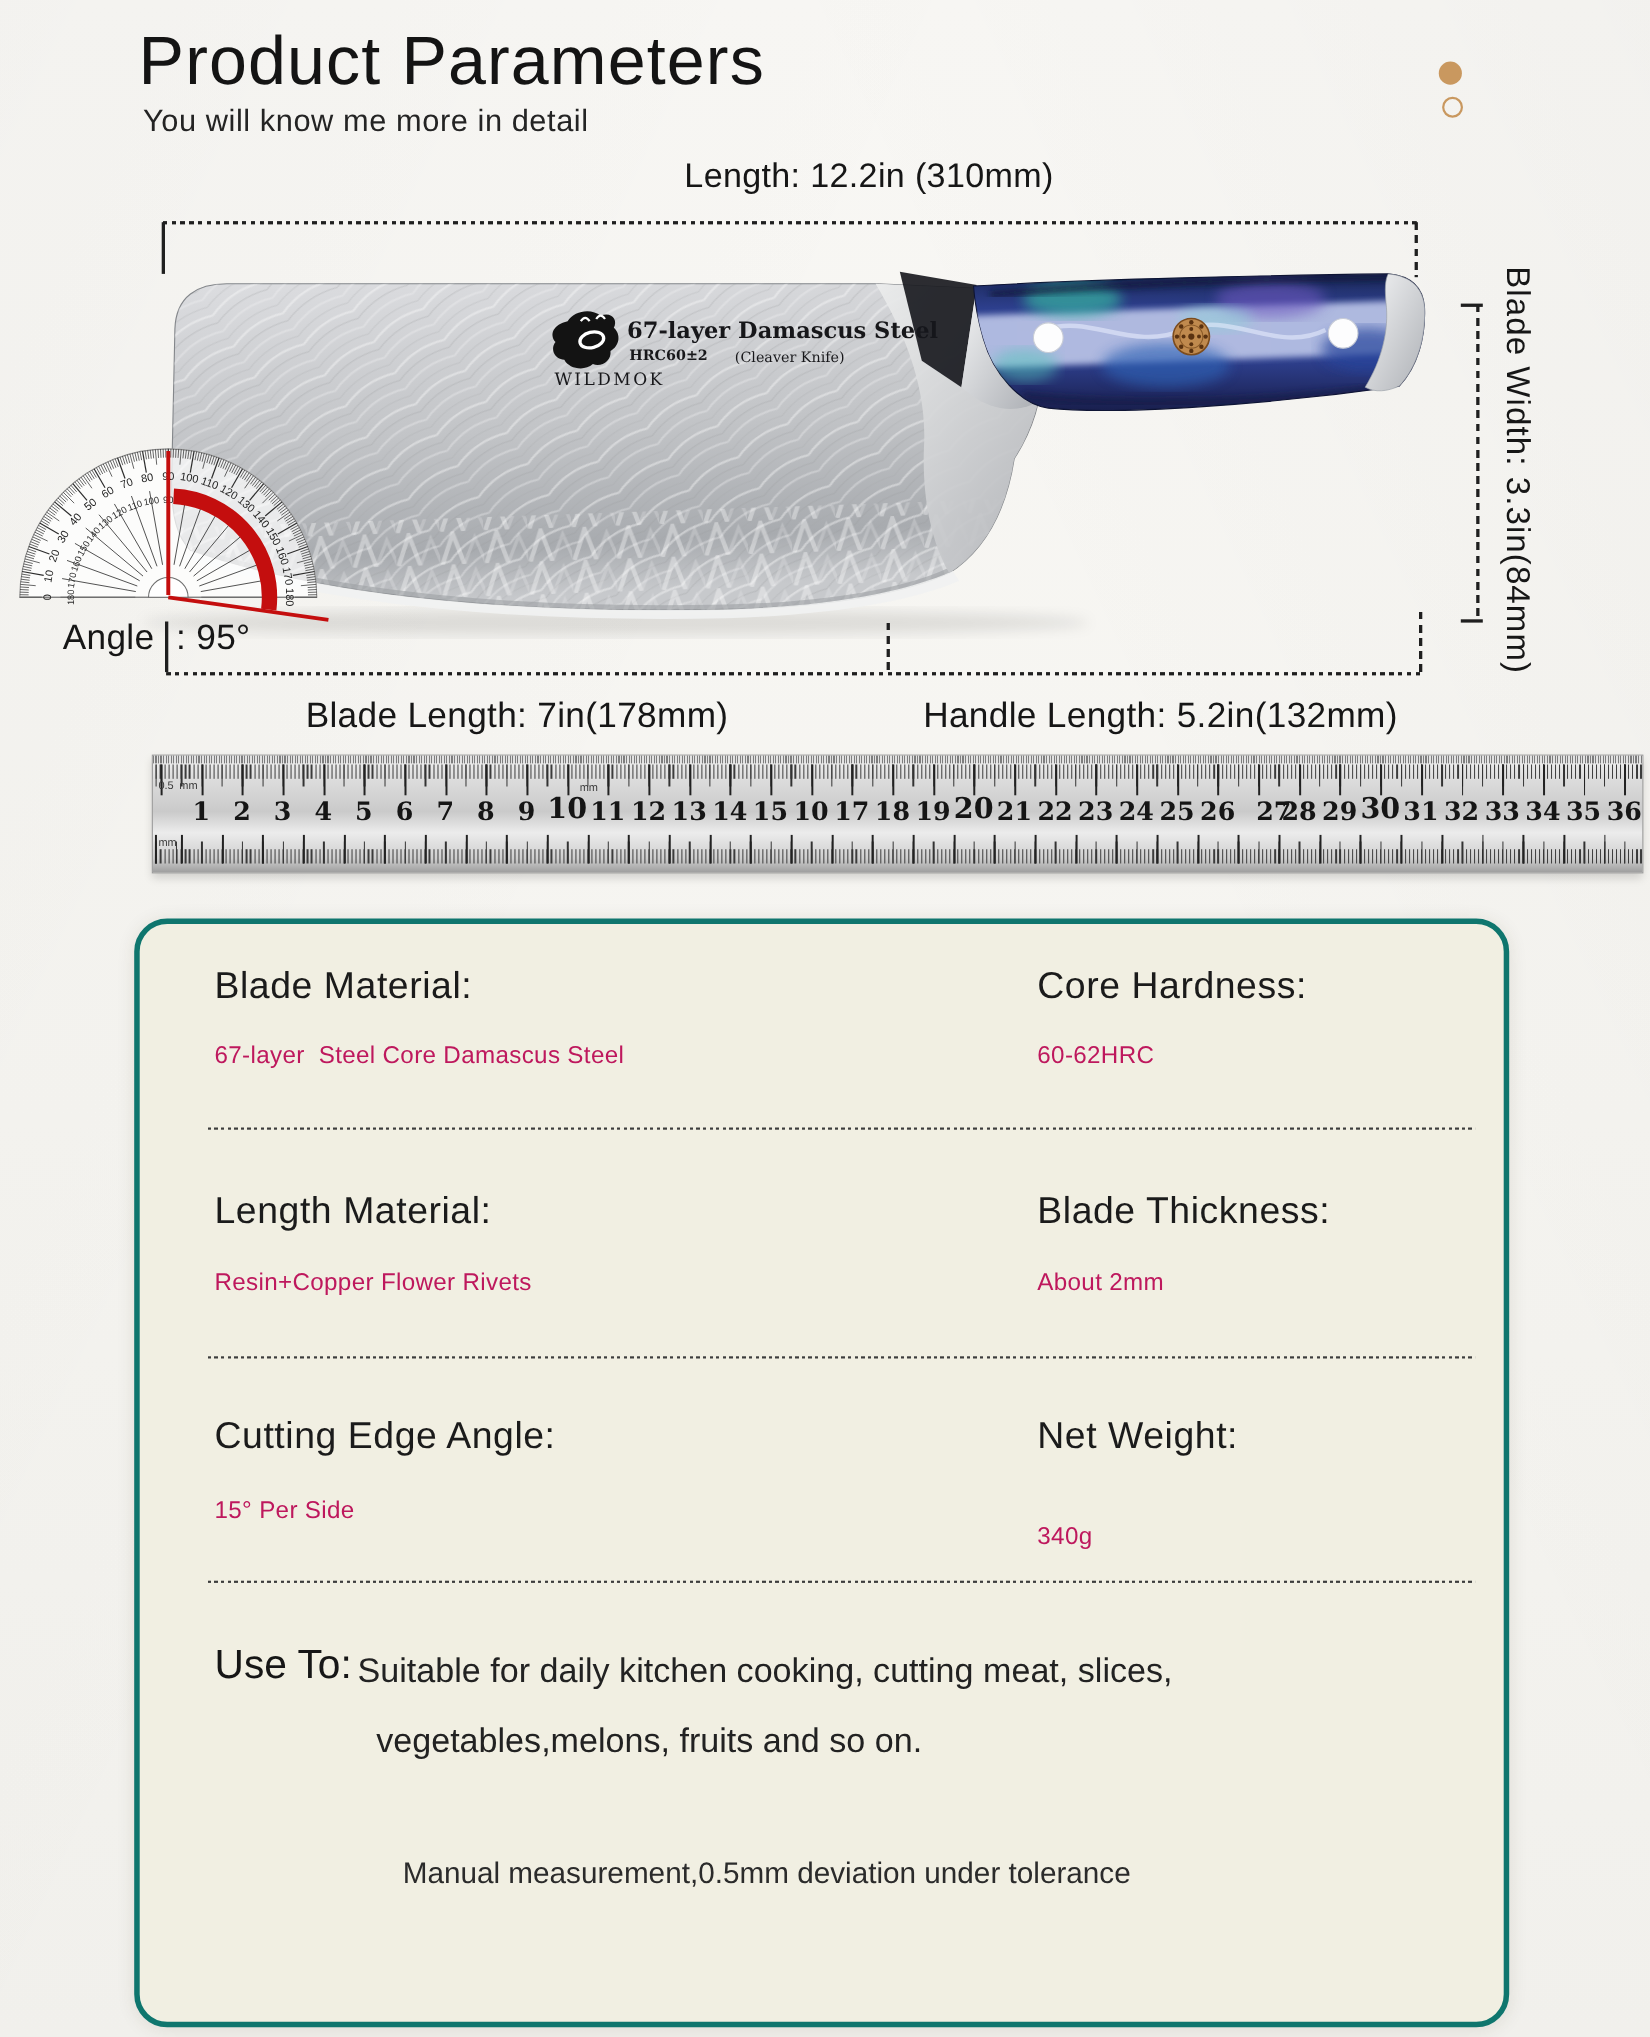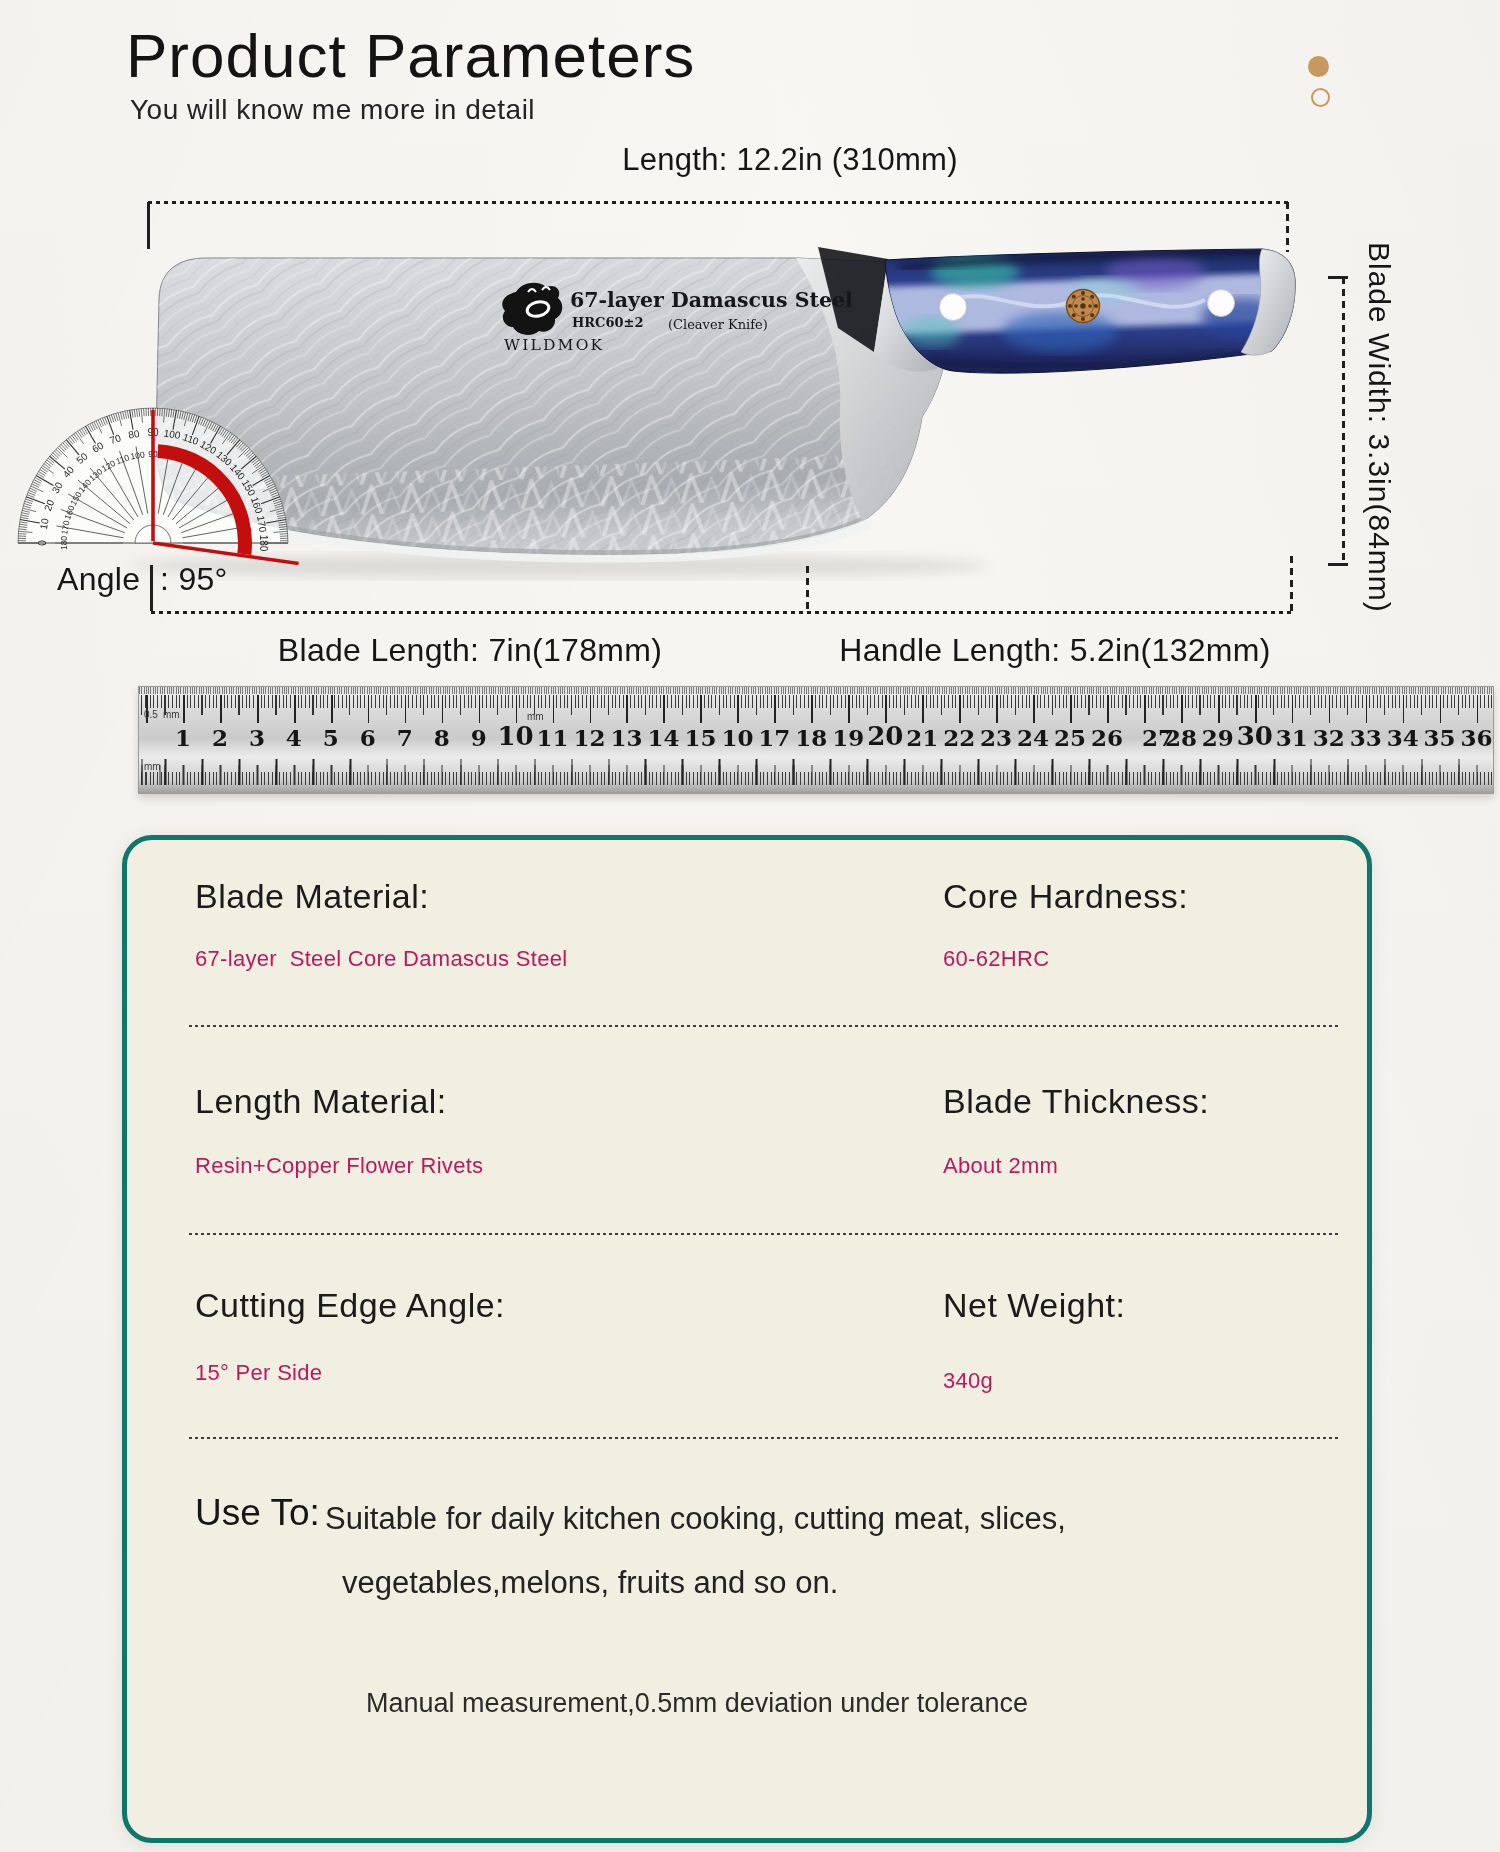--- a/index.html
+++ b/index.html
@@ -511,20 +511,20 @@
 
   <div class="spec-label col-l" style="top:242px;">Length Material:</div>
   <div class="spec-value col-l" style="top:313px;">Resin+Copper Flower Rivets</div>
   <div class="spec-label col-r" style="top:242px;">Blade Thickness:</div>
   <div class="spec-value col-r" style="top:313px;">About 2mm</div>
   <div class="divider" style="top:393px;"></div>
 
   <div class="spec-label col-l" style="top:446px;">Cutting Edge Angle:</div>
   <div class="spec-value col-l" style="top:520px;">15° Per Side</div>
   <div class="spec-label col-r" style="top:446px;">Net Weight:</div>
-  <div class="spec-value col-r" style="top:528px;text-align:center;">340g</div>
+  <div class="spec-value col-r" style="top:544px;text-align:center;">340g</div>
   <div class="divider" style="top:597px;"></div>
 
   <div class="use-label">Use To:</div>
   <div class="use-line1">Suitable for daily kitchen cooking, cutting meat, slices,</div>
   <div class="use-line2">vegetables,melons, fruits and so on.</div>
   <div class="note">Manual measurement,0.5mm deviation under tolerance</div>
 </section>
 
 </body></html>

